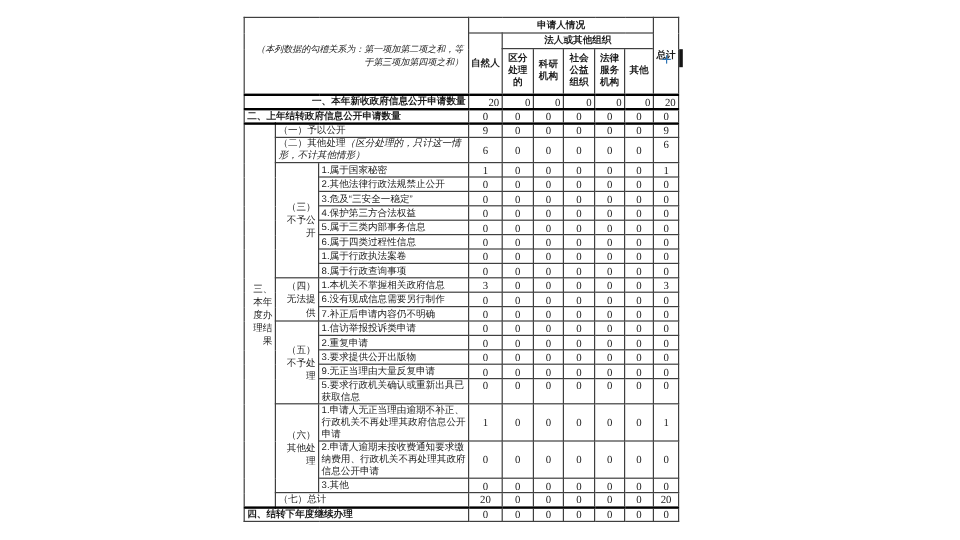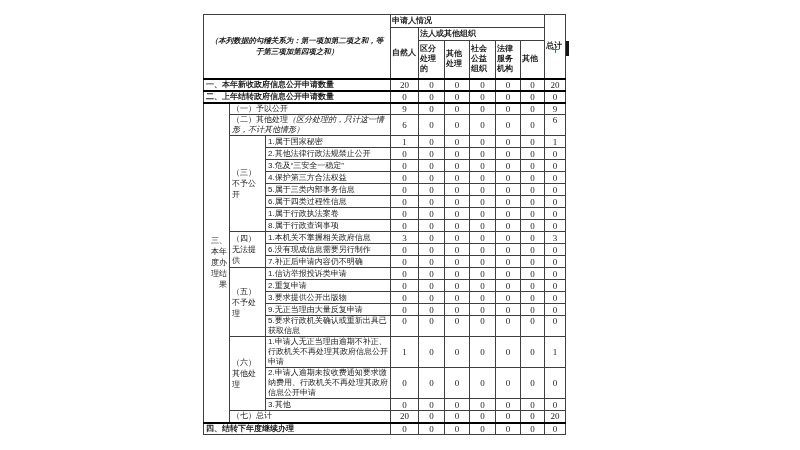--- a/index.html
+++ b/index.html
@@ -13,34 +13,34 @@
     border-collapse:collapse;table-layout:fixed;background:#fff;
   }
   td{
     border:1px solid #3f3f3f;
     padding:0 2px;font-size:8px;line-height:10px;
     vertical-align:middle;word-break:break-all;
   }
   tr{height:12px;}
   tr.hdr1,tr.hdr2{height:13px;}
   tr.hdr3{height:38px;}
-  .hdr1 td,.hdr2 td,.hdr3 td{text-align:left;font-weight:bold;font-size:8px;padding:0 1px;}
+  .hdr1 td,.hdr2 td,.hdr3 td{text-align:center;font-weight:bold;font-size:8px;padding:0 1px;}
   td.note{
-    font-style:italic;font-size:7.5px;line-height:11px;text-align:center;
-    padding:2px 4px;font-weight:bold;font-family:"Liberation Serif",serif;
+    font-style:italic;font-size:7.5px;line-height:11px;text-align:right;
+    padding:2px 4px;font-weight:normal;font-family:"Liberation Serif",serif;
   }
   td.num{
     text-align:center;font-family:"Liberation Serif",serif;
     font-size:9px;line-height:10px;
   }
   td.lbl{text-align:left;}
   td.vlbl{text-align:right;padding:0 2px;line-height:11px;}
-  td.glbl{text-align:left;padding:0 2px;line-height:11px;}
+  td.glbl{text-align:right;padding:0 2px;line-height:11px;}
   tr.bold td.lbl{font-weight:bold;}
-  tr.thick-tb td{border-top-width:2px;border-bottom-width:2px;border-top-color:#000;border-bottom-color:#000;}
+  tr.thick-tb td{border-top-width:2px;border-bottom-width:2px;border-top-color:#000;border-bottom-color:#000;text-align:right;}
   tr.thick-b td{border-bottom-width:2px;border-bottom-color:#000;}
   tr.thick-t td{border-top-width:2px;border-top-color:#000;}
   .kai{font-style:italic;font-family:"Liberation Serif",serif;}
   td.va-top{vertical-align:top;}
   
   .caret{position:absolute;left:566px;top:41px;width:3px;height:15px;background:#151515;}
   .marker{position:absolute;left:552px;top:46px;width:7px;height:7px;}
   .marker::before{content:"";position:absolute;left:0;top:3px;width:7px;height:1px;background:#2e74b5;}
   .marker::after{content:"";position:absolute;left:3px;top:0;width:1px;height:7px;background:#2e74b5;}
 </style>
@@ -68,21 +68,21 @@
       <td colspan="3" rowspan="3" class="note">（本列数据的勾稽关系为：第一项加第二项之和，等于第三项加第四项之和）</td>
       <td colspan="6">申请人情况</td>
       <td rowspan="3">总计</td>
     </tr>
     <tr class="hdr2">
       <td rowspan="2">自然人</td>
       <td colspan="5">法人或其他组织</td>
     </tr>
     <tr class="hdr3">
       <td>区分处理的</td>
-      <td>其他处理</td>
+      <td>科研机构</td>
       <td>社会公益组织</td>
       <td>法律服务机构</td>
       <td>其他</td>
     </tr>
 
     <tr class="bold thick-tb">
       <td colspan="3" class="lbl">一、本年新收政府信息公开申请数量</td>
       <td class="num">20</td>
       <td class="num">0</td>
       <td class="num">0</td>

